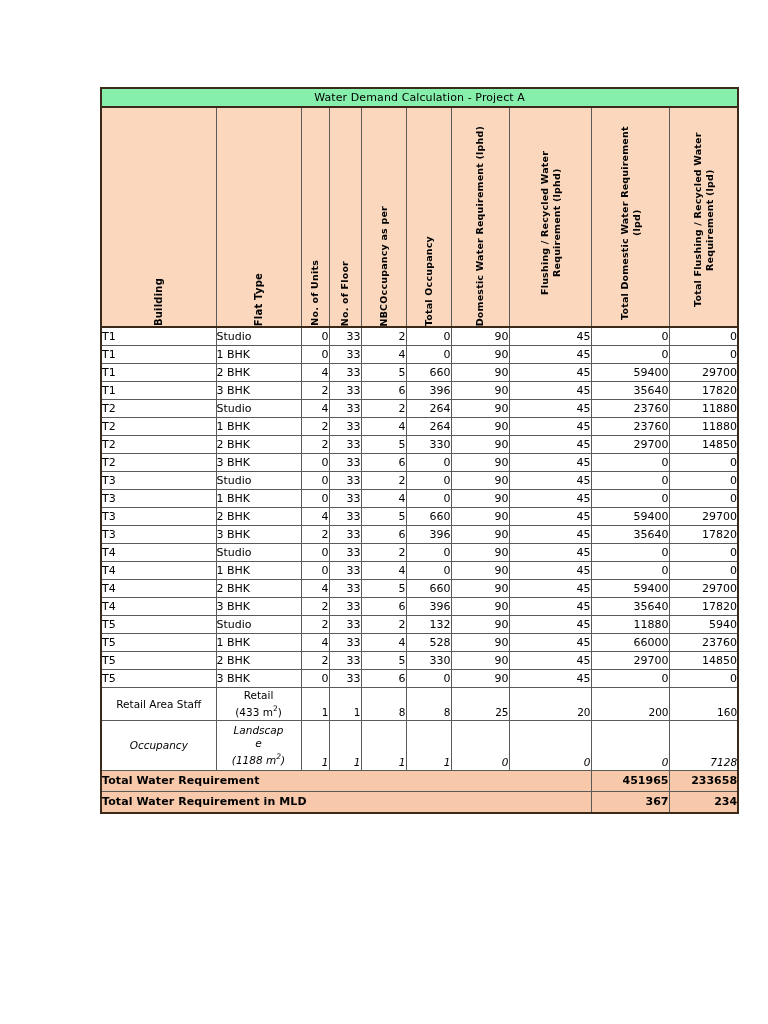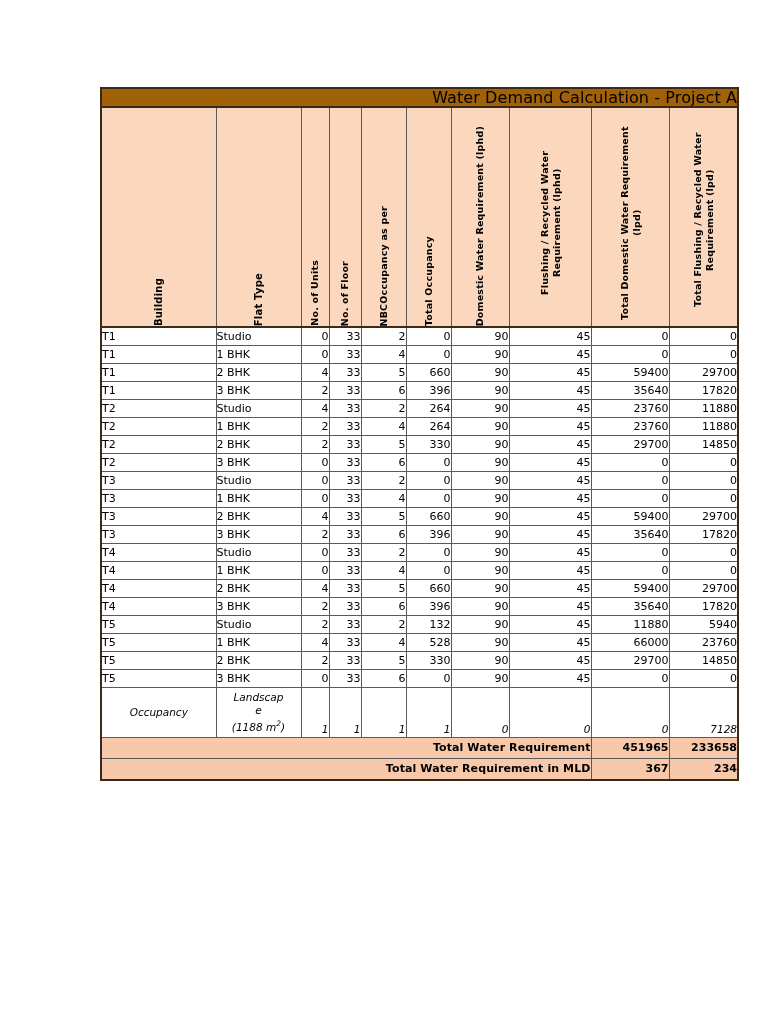--- a/index.html
+++ b/index.html
@@ -29,23 +29,23 @@
   }
   table.wdc td, table.wdc th {
     border: 1px solid #5a5a5a;
     padding: 0;
     font-weight: normal;
     color: #000;
   }
 
   
   .title-cell {
-    background: #a16207;
-    text-align: right;
-    font-size: 16px;
+    background: #86efac;
+    text-align: center;
+    font-size: 11px;
     font-weight: bold;
     height: 17px;
     line-height: 17px;
     letter-spacing: 0.1px;
     border-bottom: 2px solid #3b2a1a !important;
     border-left: none !important;
     border-right: none !important;
     border-top: none !important;
   }
 
@@ -110,21 +110,21 @@
 
   
   tr.footrow td {
     background: #f7c8aa;
     height: 20px;
     font-size: 11px;
     line-height: 20px;
     font-weight: bold;
   }
   td.foot-label {
-    text-align: right;
+    text-align: left;
     padding-right: 6px;
     letter-spacing: 0.1px;
   }
   td.foot-val {
     text-align: right;
     padding-right: 4px;
   }
   tr.foot-last td { border-bottom: 2px solid #3b2a1a !important; }
 
   .sup { font-size: 0.72em; vertical-align: super; }
@@ -439,20 +439,32 @@
           <td class="c">3 BHK</td>
           <td class="r">0</td>
           <td class="r">33</td>
           <td class="r">6</td>
           <td class="r">0</td>
           <td class="r">90</td>
           <td class="r">45</td>
           <td class="r">0</td>
           <td class="r">0</td>
         </tr>
+        <tr class="tall r-staff">
+          <td class="mid">Retail Area Staff</td>
+          <td class="mid">Retail<br>(433 m<span class="sup">2</span>)</td>
+          <td class="r">1</td>
+          <td class="r">1</td>
+          <td class="r">8</td>
+          <td class="r">8</td>
+          <td class="r">25</td>
+          <td class="r">20</td>
+          <td class="r">200</td>
+          <td class="r">160</td>
+        </tr>
         <tr class="tall r-irr">
           <td class="mid">Occupancy</td>
           <td class="mid">Landscap<br>e<br>(1188 m<span class="sup">2</span>)</td>
           <td class="r">1</td>
           <td class="r">1</td>
           <td class="r">1</td>
           <td class="r">1</td>
           <td class="r">0</td>
           <td class="r">0</td>
           <td class="r">0</td>

